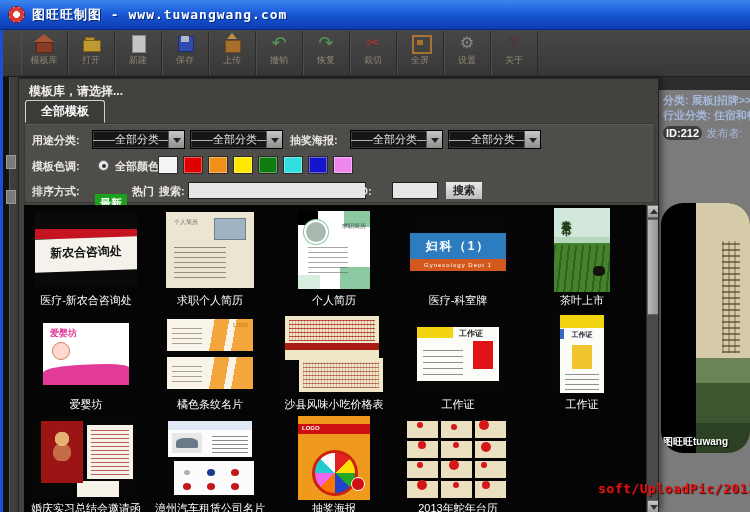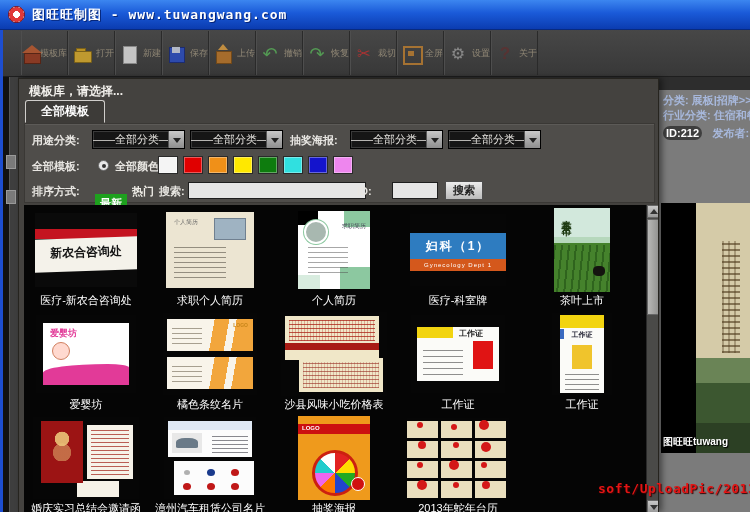--- a/index.html
+++ b/index.html
@@ -14,21 +14,21 @@
   .app-icon { width:17px; height:17px; border-radius:50%;
     background:radial-gradient(circle at 50% 50%, #fff 0 30%, #e03838 31% 68%, #fff 69%);
     border:1px solid #8a1010; margin-right:7px; flex:0 0 auto; }
   .title-text { color:#fff; font-family:"DejaVu Sans Mono","Liberation Mono",monospace;
     font-size:13px; font-weight:bold; letter-spacing:1px; text-shadow:1px 1px 0 #06267a; white-space:nowrap; }
   .win-border-left { position:absolute; left:0; top:30px; width:3px; height:482px; background:#1d4ed0; }
 
   .toolbar { position:absolute; left:3px; top:30px; width:747px; height:47px;
     background:linear-gradient(#474747,#383838); border-bottom:1px solid #1e1e1e;
     display:flex; padding-left:18px; padding-top:1px; }
-  .tbtn { width:47px; height:44px; display:flex; align-items:center;
+  .tbtn { width:47px; height:44px; display:flex; flex-direction:column; align-items:center;
     border-right:1px solid #2a2a2a; box-shadow:inset 1px 0 0 #4e4e4e; cursor:default; }
   .tb-icon { position:relative; width:22px; height:20px; margin:2px auto 1px; opacity:.8; text-align:center; }
   .tb-label { font-size:9px; color:#8f8674; text-align:center; white-space:nowrap; }
 
   .ic-library::before { content:""; position:absolute; left:3px; top:9px; width:15px; height:9px; background:#9c3a1e; border:1px solid #5e1f0c; }
   .ic-library::after { content:""; position:absolute; left:1px; top:1px; border-left:10px solid transparent; border-right:10px solid transparent; border-bottom:8px solid #c05a2e; }
   .ic-new::before { content:""; position:absolute; left:5px; top:2px; width:12px; height:16px; background:#e6e6e6; border:1px solid #9a9a9a; }
   .ic-open::before { content:""; position:absolute; left:5px; top:4px; width:8px; height:4px; background:#d9a61e; border:1px solid #8a6a10; }
   .ic-open::after { content:""; position:absolute; left:3px; top:7px; width:16px; height:10px; background:#e0b02c; border:1px solid #8a6a10; border-radius:1px; }
   .ic-save::before { content:""; position:absolute; left:4px; top:3px; width:14px; height:14px; background:#2a4ec8; border:1px solid #14287e; }
@@ -48,22 +48,22 @@
   .left-strip .bar { position:absolute; right:0; top:0; width:9px; height:100%; background:#3e3e3e; border-left:1px solid #575757; }
   .ls-btn { position:absolute; right:2px; width:10px; height:14px; background:#7a7a7a; border:1px solid #9a9a9a; }
   .ls-btn.b1 { top:78px; } .ls-btn.b2 { top:113px; }
 
   
   .right-panel { position:absolute; left:659px; top:90px; width:91px; height:422px; background:#7b7b7b; overflow:hidden; }
   .rp-line { position:absolute; left:4px; width:110px; color:#a7b8dc; font-size:11px; font-weight:bold; white-space:nowrap; overflow:hidden; }
   .rp-l1 { top:3px; } .rp-l2 { top:18px; }
   .rp-l3 { position:absolute; left:4px; top:33px; white-space:nowrap; }
   .rp-id { background:#3e3e3e; color:#fff; font-size:11px; font-weight:bold; padding:1px 3px; border-radius:7px; }
-  .rp-pub { color:#a7b8dc; font-size:11px; font-weight:bold; margin-left:6px; }
-  .rp-preview { position:absolute; left:2px; top:113px; width:89px; height:250px; background:#000; overflow:hidden; }
+  .rp-pub { color:#a7b8dc; font-size:11px; font-weight:normal; margin-left:0; }
+  .rp-preview { position:absolute; left:2px; top:113px; width:89px; height:250px; background:#000; overflow:hidden;border-radius:22px; }
   .rp-art { position:absolute; left:35px; top:0; width:54px; height:250px;
     background:linear-gradient(rgba(0,0,0,0) 0 62%, #6a8456 62% 72%, #3c5730 72% 88%, #2c4024 88%), #d5cba8; }
   .rp-art::before { content:""; position:absolute; left:26px; top:38px; width:18px; height:112px;
     background:repeating-linear-gradient(0deg, rgba(80,60,30,.6) 0 2px, rgba(0,0,0,0) 2px 6px),
                repeating-linear-gradient(90deg, rgba(80,60,30,.35) 0 2px, rgba(0,0,0,0) 2px 6px); }
   .rp-wm { position:absolute; left:2px; bottom:4px; color:#fff; font-size:10px; font-weight:bold;
     text-shadow:1px 1px 1px #000; white-space:nowrap; }
 
   
   .dialog { position:absolute; left:18px; top:78px; width:641px; height:434px; background:#44423f;
@@ -372,21 +372,21 @@
           <span class="dd-val">——全部分类——</span>
           <span class="dd-btn"></span>
         </div>
         <div class="dd" style="left:423px;width:93px">
           <span class="dd-val">——全部分类——</span>
           <span class="dd-btn"></span>
         </div>
       </div>
 
       <div class="frow r2">
-        <span class="flabel" style="left:7px">全部模板:</span>
+        <span class="flabel" style="left:7px">模板色调:</span>
         <span class="radio"></span>
         <span class="flabel" style="left:90px">全部颜色</span>
         <span class="swatches" id="swatches">
             <span class="swatch" style="background: rgb(244, 244, 244);"></span>
             <span class="swatch" style="background: rgb(224, 0, 0);"></span>
             <span class="swatch" style="background: rgb(240, 144, 24);"></span>
             <span class="swatch" style="background: rgb(255, 232, 0);"></span>
             <span class="swatch" style="background: rgb(14, 124, 14);"></span>
             <span class="swatch" style="background: rgb(48, 224, 224);"></span>
             <span class="swatch" style="background: rgb(20, 20, 204);"></span>

